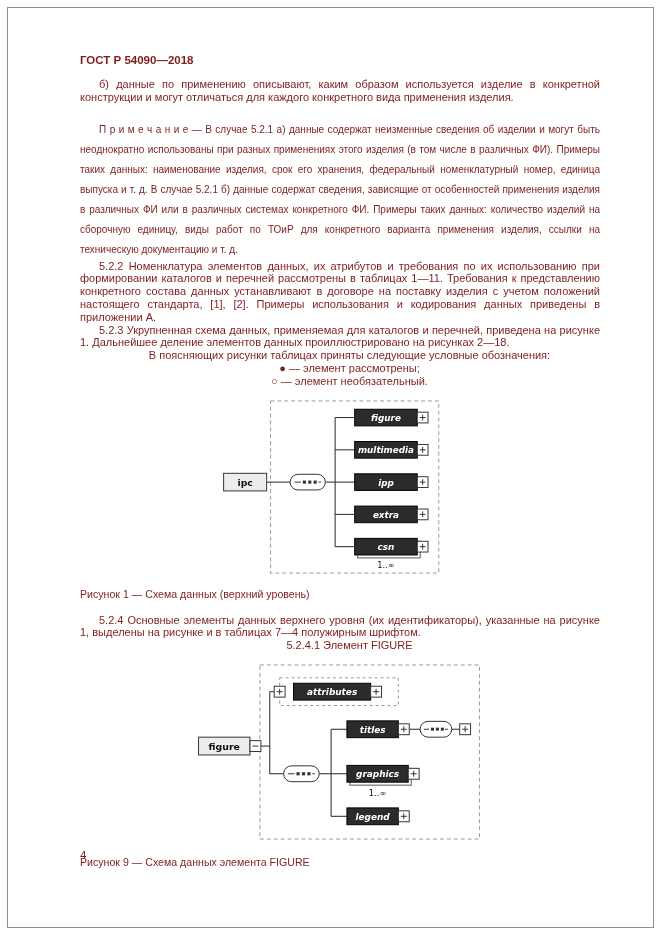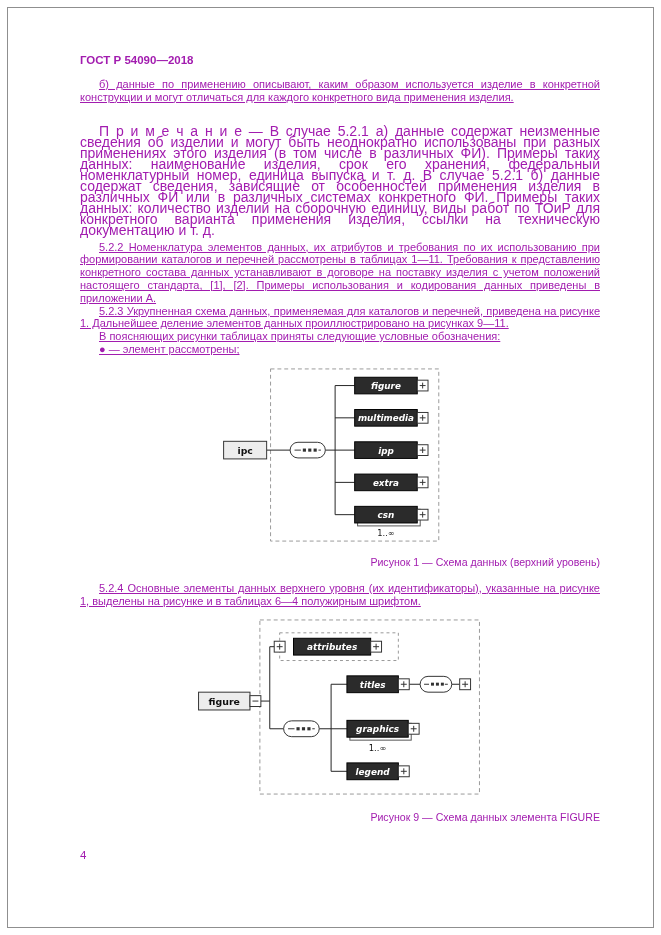--- a/index.html
+++ b/index.html
@@ -1,49 +1,50 @@
 <!DOCTYPE html>
 <html><head>
 <meta charset="utf-8">
 <style>
   html,body{margin:0;padding:0;background:#ffffff;}
   .sheet{position:relative;width:661px;height:935px;background:#fff;
-         font-family:"Liberation Sans","DejaVu Sans",sans-serif;color:#a21caf;overflow:hidden;}
+         font-family:"Liberation Sans","DejaVu Sans",sans-serif;color:#7f1d1d;overflow:hidden;}
   .frame{position:absolute;left:7px;top:7px;right:7px;bottom:7px;border:1px solid #8f8f8f;}
   .content{position:absolute;left:80px;top:54px;width:520px;}
   .doc-header{font-size:11.5px;font-weight:bold;margin-bottom:12px;}
   p{margin:0;font-size:11px;line-height:12.8px;text-align:justify;}
-  .indent{text-indent:19px;text-decoration:underline;}
-  .note{font-size:14px;line-height:11px;margin-top:22px;text-indent:19px;text-align:justify;}
-  .mt{margin-top:5px;}
-  .noj{text-align:left;}
+  .indent{text-indent:19px;}
+  .note{font-size:10px;line-height:20px;margin-top:16px;text-indent:19px;text-align:justify;}
+  .mt{}
+  .noj{text-align:center;}
   .figure{text-align:center;margin-top:10px;}
-  .caption{font-size:10.6px;text-align:right;margin-top:8px;}
+  .caption{font-size:10.6px;text-align:left;margin-top:8px;}
   .mt-lg{margin-top:14px;}
   .pagenum{position:absolute;left:80px;bottom:74px;font-size:11.5px;}
   svg text{font-family:"DejaVu Sans",sans-serif;}
   .t-root{font-size:9.5px;font-weight:bold;fill:#111;}
   .t-el{font-size:9px;font-weight:bold;font-style:italic;fill:#ffffff;}
   .t-mult{font-size:8.5px;fill:#111;}
 </style>
 </head>
 <body>
 
 <div class="sheet">
   <div class="frame"></div>
 
   <div class="content">
     <div class="doc-header">ГОСТ Р 54090—2018</div>
 
     <p class="indent">б) данные по применению описывают, каким образом используется изделие в конкретной конструкции и могут отличаться для каждого конкретного вида применения изделия.</p>
     <p class="note">П р и м е ч а н и е — В случае 5.2.1 а) данные содержат неизменные сведения об изделии и могут быть неоднократно использованы при разных применениях этого изделия (в том числе в различных ФИ). Примеры таких данных: наименование изделия, срок его хранения, федеральный номенклатурный номер, единица выпуска и т. д. В случае 5.2.1 б) данные содержат сведения, зависящие от особенностей применения изделия в различных ФИ или в различных системах конкретного ФИ. Примеры таких данных: количество изделий на сборочную единицу, виды работ по ТОиР для конкретного варианта применения изделия, ссылки на техническую документацию и т. д.</p>
     <p class="indent mt">5.2.2 Номенклатура элементов данных, их атрибутов и требования по их использованию при формировании каталогов и перечней рассмотрены в таблицах 1—11. Требования к представлению конкретного состава данных устанавливают в договоре на поставку изделия с учетом положений настоящего стандарта, [1], [2]. Примеры использования и кодирования данных приведены в приложении А.</p>
-    <p class="indent">5.2.3 Укрупненная схема данных, применяемая для каталогов и перечней, приведена на рисунке 1. Дальнейшее деление элементов данных проиллюстрировано на рисунках 9—11.</p>
+    <p class="indent">5.2.3 Укрупненная схема данных, применяемая для каталогов и перечней, приведена на рисунке 1. Дальнейшее деление элементов данных проиллюстрировано на рисунках 2—18.</p>
     <p class="indent noj">В поясняющих рисунки таблицах приняты следующие условные обозначения:</p>
     <p class="indent noj">● — элемент рассмотрены;</p>
+    <p class="indent noj">○ — элемент необязательный.</p>
 
     <div class="figure">
       <svg width="242" height="178" viewBox="0 0 242 182">
         <rect x="50" y="3" width="172" height="176" fill="none" stroke="#999" stroke-dasharray="4 3"></rect>
         <g stroke="#222" fill="none">
           <line x1="46" y1="86" x2="70" y2="86"></line>
           <line x1="106" y1="86" x2="116" y2="86"></line>
           <line x1="116" y1="20" x2="116" y2="152"></line>
           <line x1="116" y1="20" x2="136" y2="20"></line>
           <line x1="116" y1="53" x2="136" y2="53"></line>
@@ -108,21 +109,22 @@
             <rect x="200" y="146.5" width="11" height="11" fill="#fff" stroke="#333"></rect>
             <line x1="202.5" y1="152" x2="208.5" y2="152" stroke="#333"></line>
             <line x1="205.5" y1="149" x2="205.5" y2="155" stroke="#333"></line>
           </g>
           <text x="168" y="174" text-anchor="middle" class="t-mult">1..∞</text>
         </g>
       </svg>
     </div>
     <div class="caption">Рисунок 1 — Схема данных (верхний уровень)</div>
 
-    <p class="indent mt-lg">5.2.4 Основные элементы данных верхнего уровня (их идентификаторы), указанные на рисунке 1, выделены на рисунке и в таблицах 6—4 полужирным шрифтом.</p>
+    <p class="indent mt-lg">5.2.4 Основные элементы данных верхнего уровня (их идентификаторы), указанные на рисунке 1, выделены на рисунке и в таблицах 7—4 полужирным шрифтом.</p>
+    <p class="indent noj">5.2.4.1 Элемент FIGURE</p>
 
     <div class="figure">
       <svg width="290" height="182" viewBox="0 0 290 184">
         <rect x="64" y="3" width="222" height="176" fill="none" stroke="#999" stroke-dasharray="4 3"></rect>
         <g stroke="#222" fill="none">
           <line x1="65" y1="85" x2="74" y2="85"></line>
           <line x1="74" y1="85" x2="74" y2="30"></line>
           <line x1="74" y1="30" x2="84" y2="30"></line>
           <line x1="74" y1="85" x2="74" y2="113"></line>
           <line x1="74" y1="113" x2="88" y2="113"></line>

